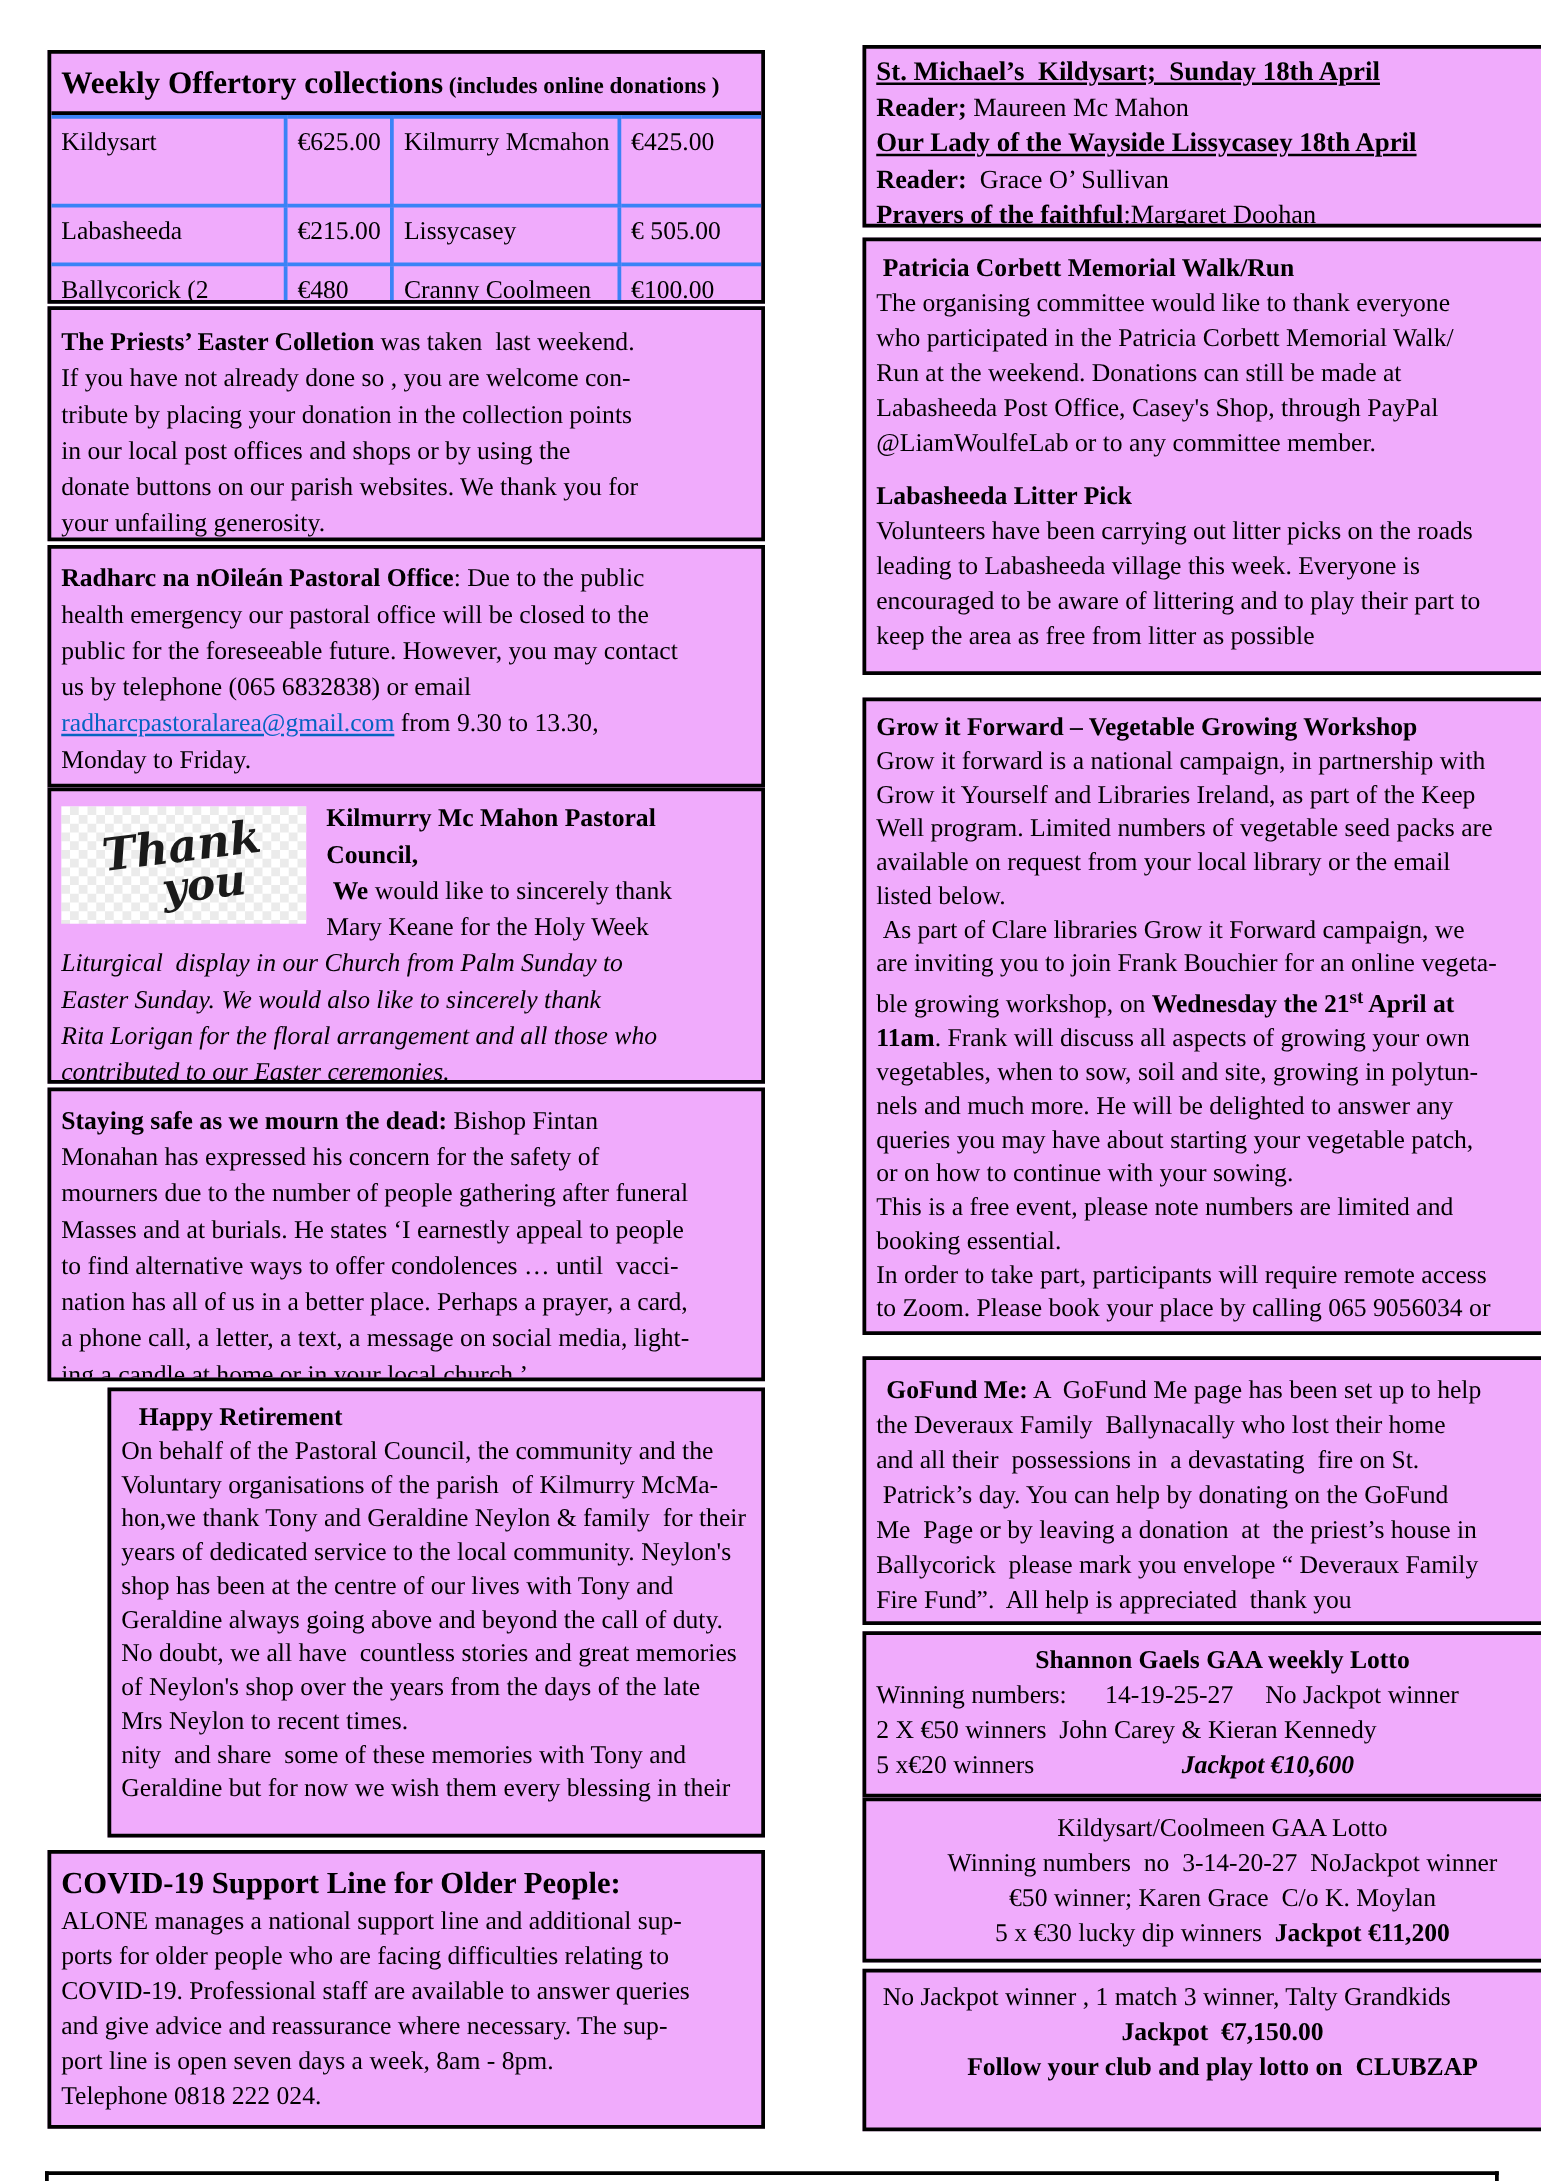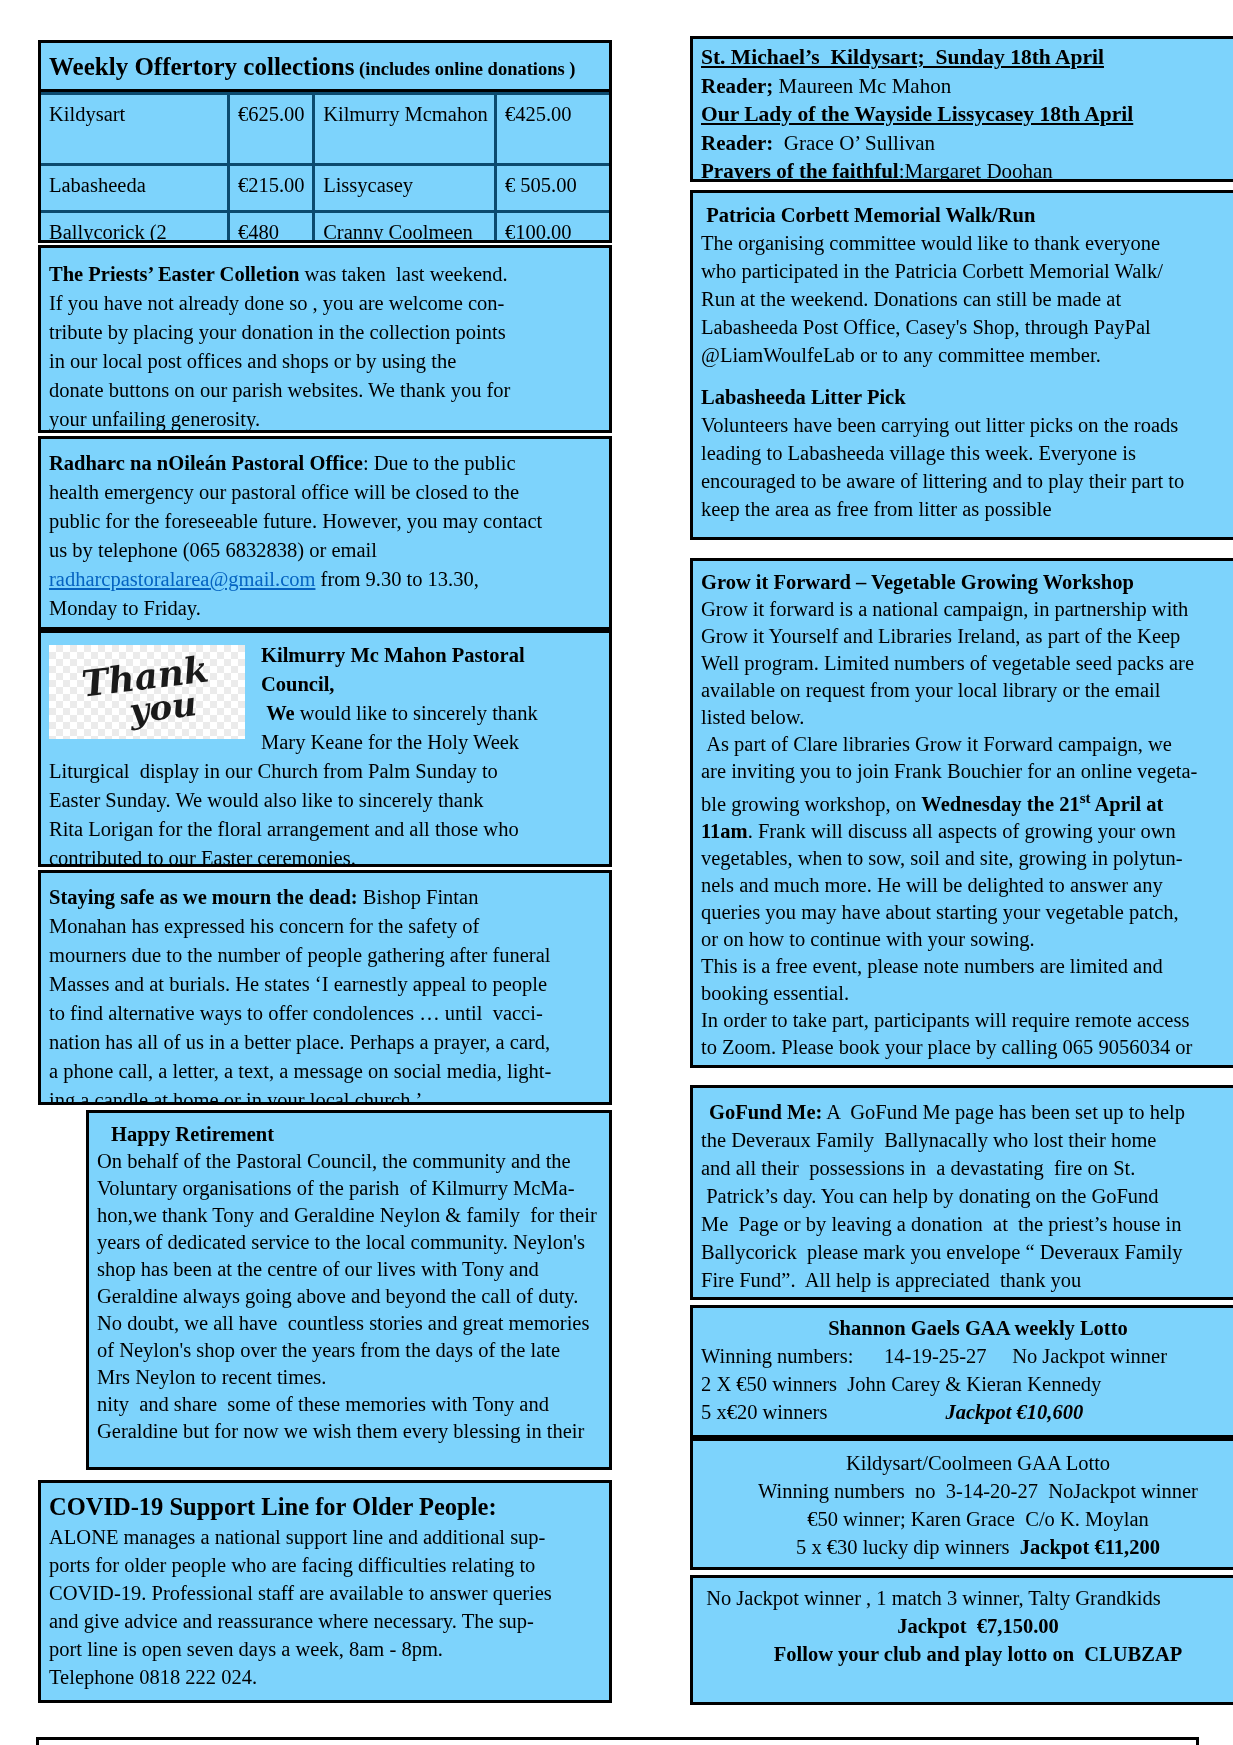--- a/index.html
+++ b/index.html
@@ -3,21 +3,21 @@
 <meta charset="utf-8">
 <style>
   html,body{margin:0;padding:0;}
   body{
     width:1233px;height:1745px;position:relative;background:#ffffff;color:#000;
     font-family:"Liberation Serif","DejaVu Serif",serif;
   }
   .col{position:absolute;}
   #col-left{left:38px;top:40px;width:574px;}
   #col-right{left:648px;top:36px;width:576px;padding-left:42px;}
-  .box{border:3px solid #000;box-sizing:border-box;padding:6px 8px;overflow:hidden;font-size:20.5px;background:#7dd3fc;}
+  .box{border:3px solid #000;box-sizing:border-box;padding:6px 8px;overflow:hidden;font-size:20.5px;background:#f0abfc;}
   .line{white-space:pre-wrap;}
   .lh29 .line{line-height:29px;}
   .lh28 .line{line-height:28px;}
   .lh27 .line{line-height:27px;}
   .b{font-weight:bold;}
   .u{text-decoration:underline;}
   .center{text-align:center;}
   .spacer14{height:14px;}
   a.link{color:#0563C1;text-decoration:underline;cursor:pointer;}
   sup{font-size:15px;vertical-align:super;}
@@ -37,42 +37,42 @@
   .b-r3{height:510px;margin-bottom:17px;padding-top:8px;}
   .b-r4{height:215px;margin-bottom:5px;padding-top:10px;}
   .b-r5{height:133px;margin-bottom:0;padding-top:6px;}
   .b-r6{height:132px;margin-bottom:5px;padding-top:8px;}
   .b-r7{height:130px;padding-top:6px;}
 
   
   .offertory-title{font-size:25px;font-weight:bold;padding:10px 6px 8px 8px;border-bottom:3px solid #000;}
   .offertory-title .sub{font-size:18.5px;}
   table.offertory{border-collapse:collapse;width:100%;}
-  table.offertory td{border:3px solid #0c4a6e;vertical-align:top;padding:6px 4px 0 8px;font-size:20.5px;line-height:26px;}
+  table.offertory td{border:3px solid #3b82f6;vertical-align:top;padding:6px 4px 0 8px;font-size:20.5px;line-height:26px;}
   table.offertory td.noleft{border-left:none;}
   table.offertory td.noright{border-right:none;}
   table.offertory tr.row-a td{height:62px;}
   table.offertory tr.row-b td{height:38px;}
   table.offertory tr.row-c td{height:60px;border-bottom:none;}
   .cw0{width:33%;} .cw1{width:15%;} .cw2{width:32%;} .cw3{width:20%;}
 
   .covid-title{font-size:24.5px;font-weight:bold;line-height:32px;}
   .retire-title{font-weight:bold;padding-left:14px;}
   .readers-line{line-height:28.5px;font-size:21px;white-space:pre-wrap;}
   .readers-h{font-size:21.5px;}
 
   
   .thankyou{
     position:absolute;left:8px;top:12px;width:196px;height:94px;
     background-image:conic-gradient(#ebebeb 90deg,#ffffff 90deg 180deg,#ebebeb 180deg 270deg,#ffffff 270deg);
     background-size:14px 14px;
   }
   .kil-beside{margin-left:212px;}
   .kil-beside .line{line-height:29px;}
-  .kil-below .line{line-height:29px;}
+  .kil-below .line{line-height:29px;font-style:italic;}
 
   .shannon-l3{display:flex;line-height:28px;white-space:pre-wrap;}
   .shannon-l3 .jackpot{margin-left:118px;font-weight:bold;font-style:italic;}
 
   
   #bottom-strip{
     position:absolute;left:36px;right:34px;top:1737px;bottom:0;
     border:3px solid #000;border-bottom:none;background:#fff;
   }
 </style>

